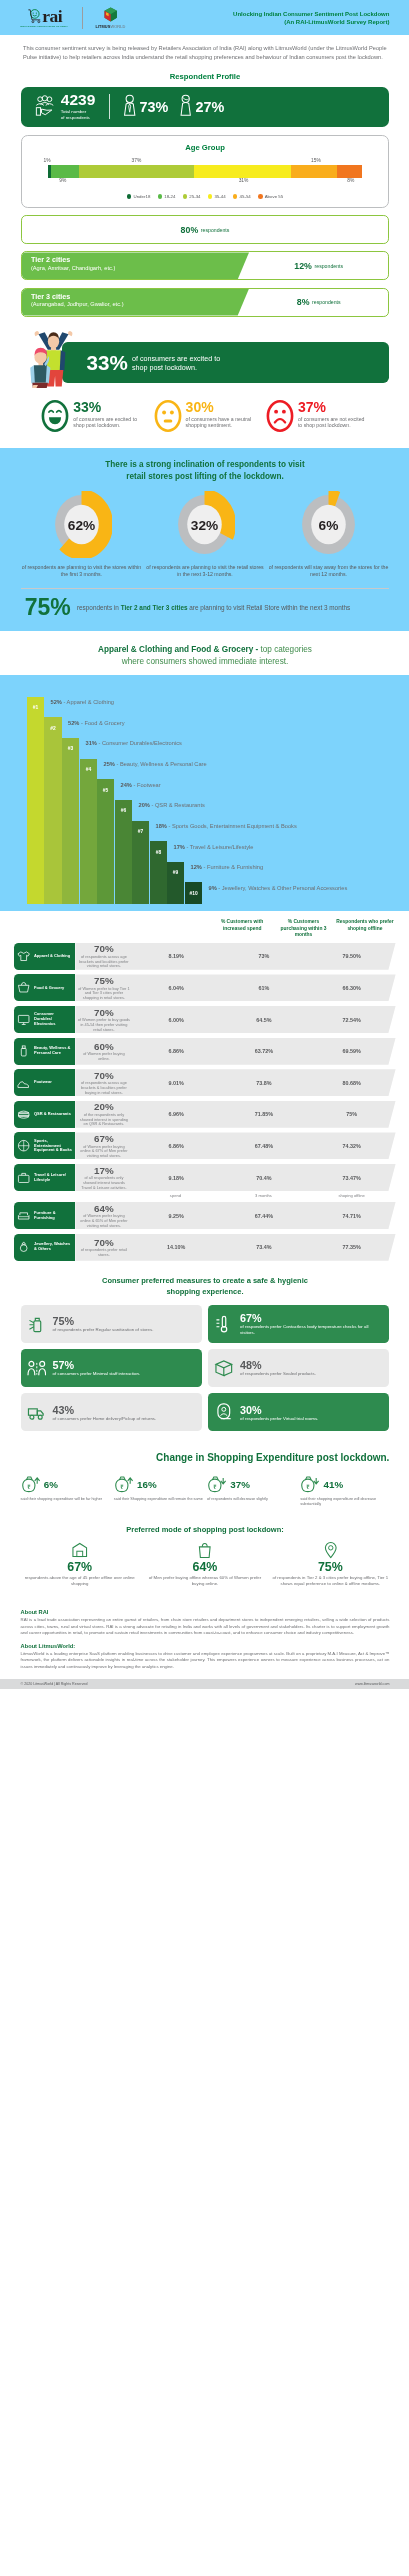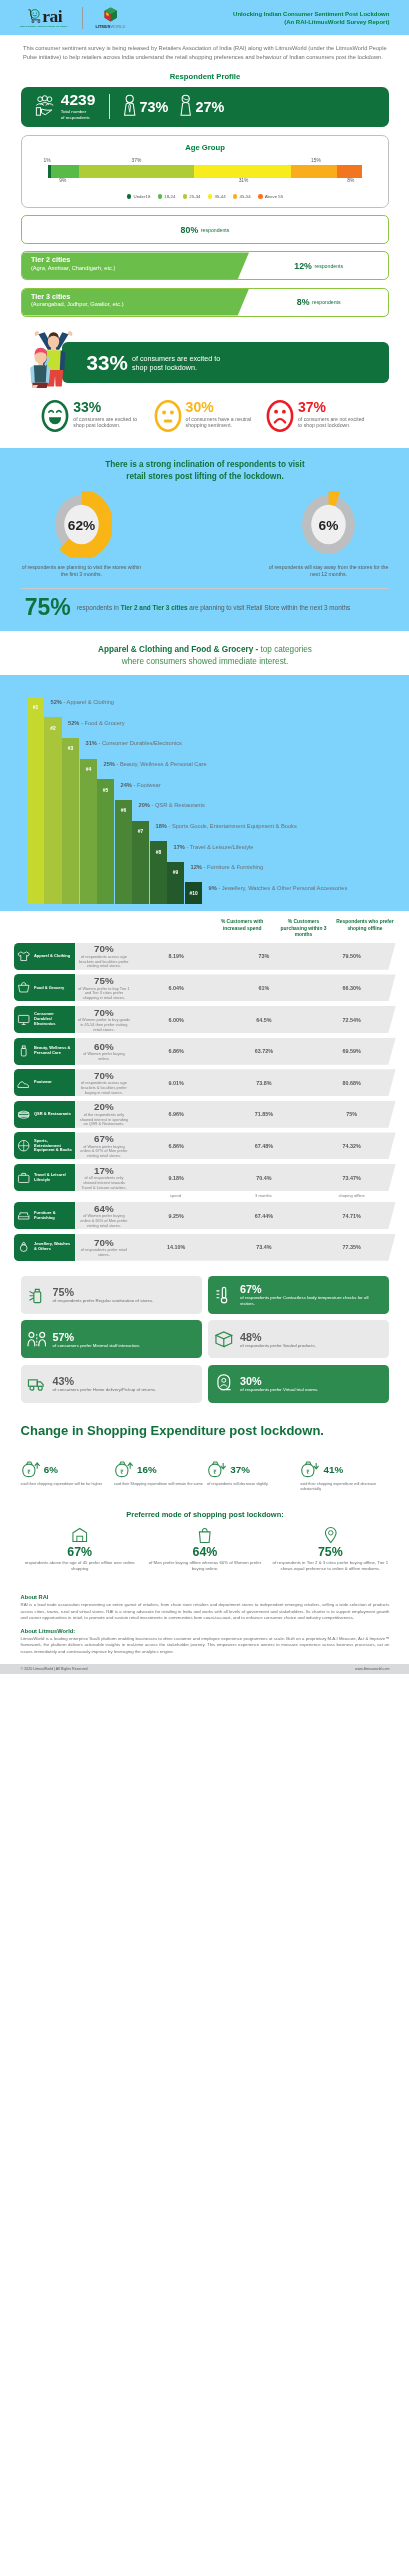--- a/index.html
+++ b/index.html
@@ -127,21 +127,21 @@
   .hygcell { width:calc(50% - 3.1px); background:#e9e9e9; border-radius:4.6px; display:flex; align-items:center; padding:5.2px 6.2px; gap:5.2px; min-height:38px; }
   .hygcell.green { background:#2e8b4f; }
   .hygcell .hic { width:20.6px; height:20.6px; flex:0 0 20.6px; }
   .hygcell .hp { font-size:10.8px; font-weight:bold; }
   .hygcell .hs { font-size:4.4px; line-height:1.3; }
   .hygcell.grey-t .hp { color:#58595b; } .hygcell.grey-t .hs { color:#6d6e71; }
   .hygcell.green .hp, .hygcell.green .hs { color:#ffffff; }
 
   
   .exp { padding:9.3px 20.6px 10.3px; }
-  .exp h2 { text-align:left; color:#11713c; font-size:13px; font-weight:bold; margin-bottom:19px; }
+  .exp h2 { text-align:right; color:#11713c; font-size:10px; font-weight:bold; margin-bottom:9px; }
   .expgrid { display:flex; gap:4.1px; }
   .expcell { flex:1; text-align:left; }
   .expcell .ei { height:20.6px; }
   .expcell .erow { display:flex; align-items:center; gap:2.6px; margin-top:2.1px; }
   .expcell .ep { font-size:9.8px; font-weight:bold; color:#11713c; }
   .expcell .es { font-size:3.8px; color:#6d6e71; line-height:1.28; margin-top:2.1px; }
 
   
   .mode { padding:8.2px 20.6px 12.4px; }
   .mode h2 { text-align:center; color:#11713c; font-size:7.5px; font-weight:bold; margin-bottom:7.2px; }
@@ -415,20 +415,28 @@
             <ellipse cx="60" cy="66" rx="52" ry="58" fill="#bcbec0"></ellipse>
             <g transform="translate(60,66) scale(1,1.115) translate(-60,-60)">
               <circle cx="60" cy="60" r="46" fill="none" stroke="#f9b515" stroke-width="32" stroke-dasharray="179.1964449607618 109.83007916949916" transform="rotate(-90 60 60)"></circle>
             </g>
             <ellipse cx="60" cy="66" rx="34" ry="39" fill="#efefef"></ellipse>
             <text x="60" y="76" text-anchor="middle" font-family="Liberation Sans" font-size="27" font-weight="bold" fill="#231f20">62%</text>
           </svg></span><div class="cap">of respondents are planning to visit the stores within the first 3 months.</div></div>
       <div class="donut-col"><span><svg viewBox="0 0 120 132" width="61" height="67">
             <ellipse cx="60" cy="66" rx="52" ry="58" fill="#bcbec0"></ellipse>
             <g transform="translate(60,66) scale(1,1.115) translate(-60,-60)">
+              <circle cx="60" cy="60" r="46" fill="none" stroke="#f9b515" stroke-width="32" stroke-dasharray="92.4884877216835 196.53803640857745" transform="rotate(-90 60 60)"></circle>
+            </g>
+            <ellipse cx="60" cy="66" rx="34" ry="39" fill="#efefef"></ellipse>
+            <text x="60" y="76" text-anchor="middle" font-family="Liberation Sans" font-size="27" font-weight="bold" fill="#231f20">32%</text>
+          </svg></span><div class="cap">of respondents are planning to visit the retail stores in the next 3-12 months.</div></div>
+      <div class="donut-col"><span><svg viewBox="0 0 120 132" width="61" height="67">
+            <ellipse cx="60" cy="66" rx="52" ry="58" fill="#bcbec0"></ellipse>
+            <g transform="translate(60,66) scale(1,1.115) translate(-60,-60)">
               <circle cx="60" cy="60" r="46" fill="none" stroke="#f9b515" stroke-width="32" stroke-dasharray="17.34159144781566 271.68493268244526" transform="rotate(-90 60 60)"></circle>
             </g>
             <ellipse cx="60" cy="66" rx="34" ry="39" fill="#efefef"></ellipse>
             <text x="60" y="76" text-anchor="middle" font-family="Liberation Sans" font-size="27" font-weight="bold" fill="#231f20">6%</text>
           </svg></span><div class="cap">of respondents will stay away from the stores for the next 12 months.</div></div>
     </div>
   <div class="hr-thin"></div>
   <div class="b75">
     <span class="big">75%</span>
     <span class="txt">
@@ -709,20 +717,24 @@
             <div>14.10%</div>
             <div>73.4%</div>
             <div>77.35%</div>
           </div>
         </div>
       </div>
     </div>
 </div>
 
 <div class="hyg band-white">
+  <h2>
+    <span>Consumer preferred measures to create a </span><b class="w">safe &amp; hygienic</b><br>
+    <span>shopping experience.</span>
+  </h2>
   <div class="hyggrid" id="hyggrid">
       <div class="hygcell grey-t">
         <span class="hic"><svg viewBox="0 0 40 40" width="19.6" height="19.6">
             <rect x="14" y="14" width="14" height="22" rx="2.5" fill="none" stroke="#2e8b4f" stroke-width="2.4"></rect>
             <path d="M17 14 V9 h8 v5" fill="none" stroke="#2e8b4f" stroke-width="2.4"></path>
             <path d="M14 18 l-9 -5 M14 22 l-9 0 M14 26 l-9 5" stroke="#2e8b4f" stroke-width="2.2"></path>
           </svg></span>
         <div>
           <div class="hp">75%</div>
           <div class="hs">of respondents prefer Regular sanitization of stores.</div>

